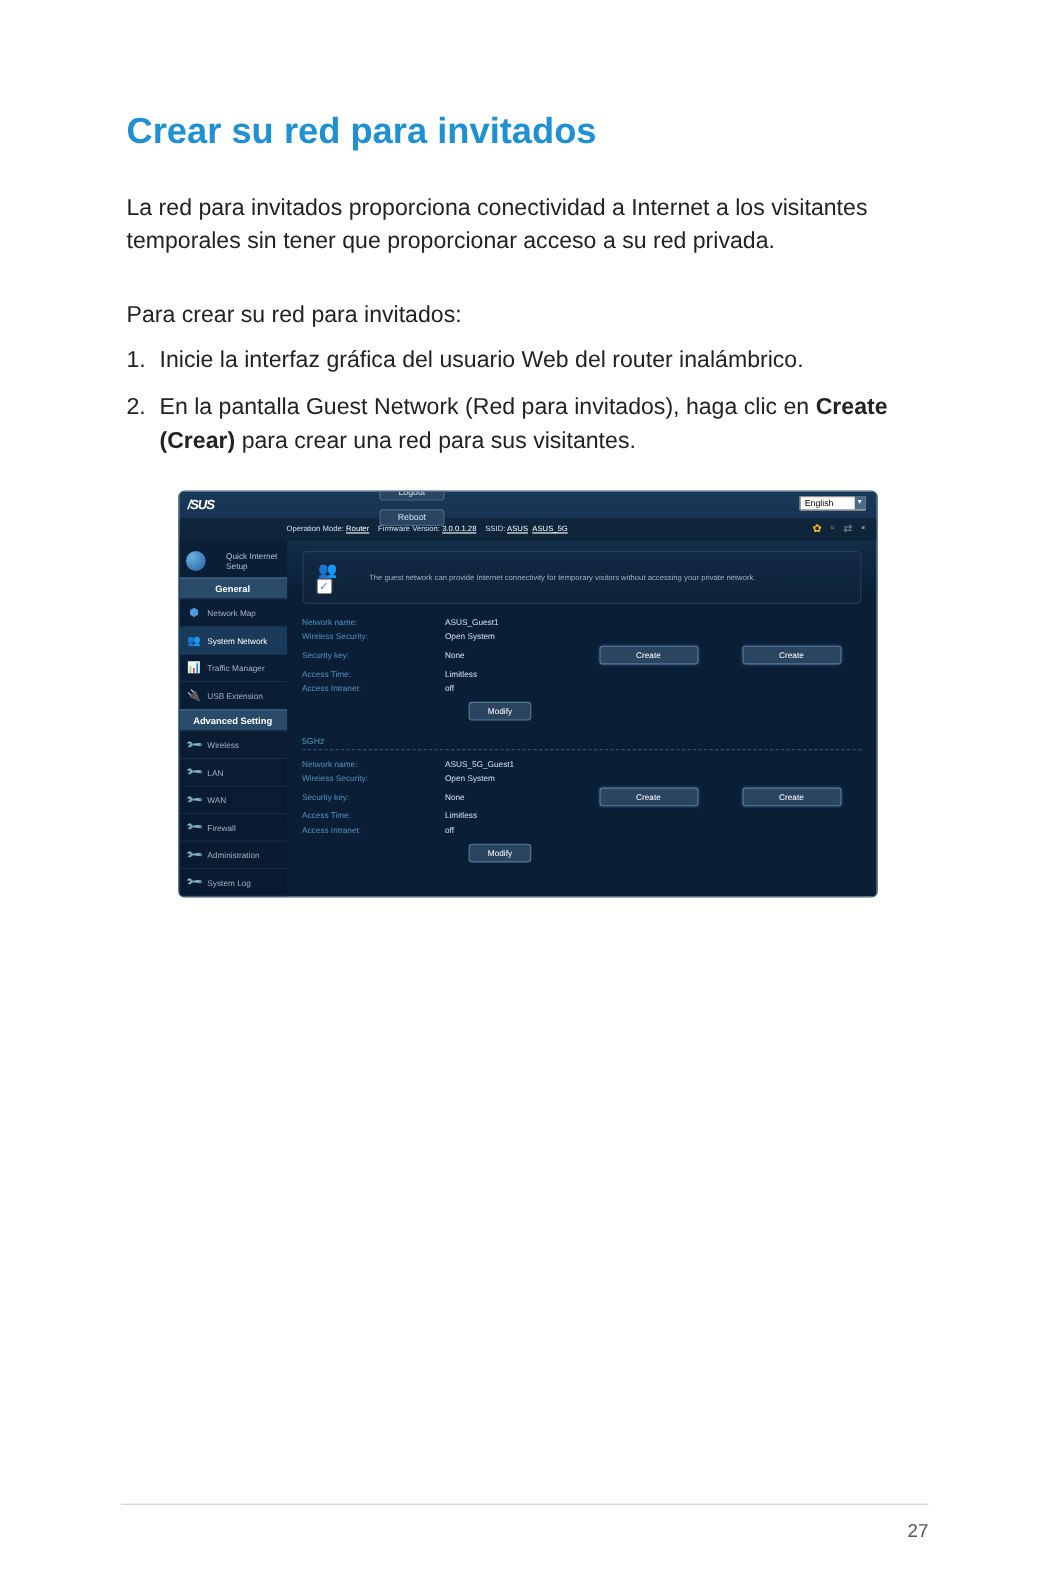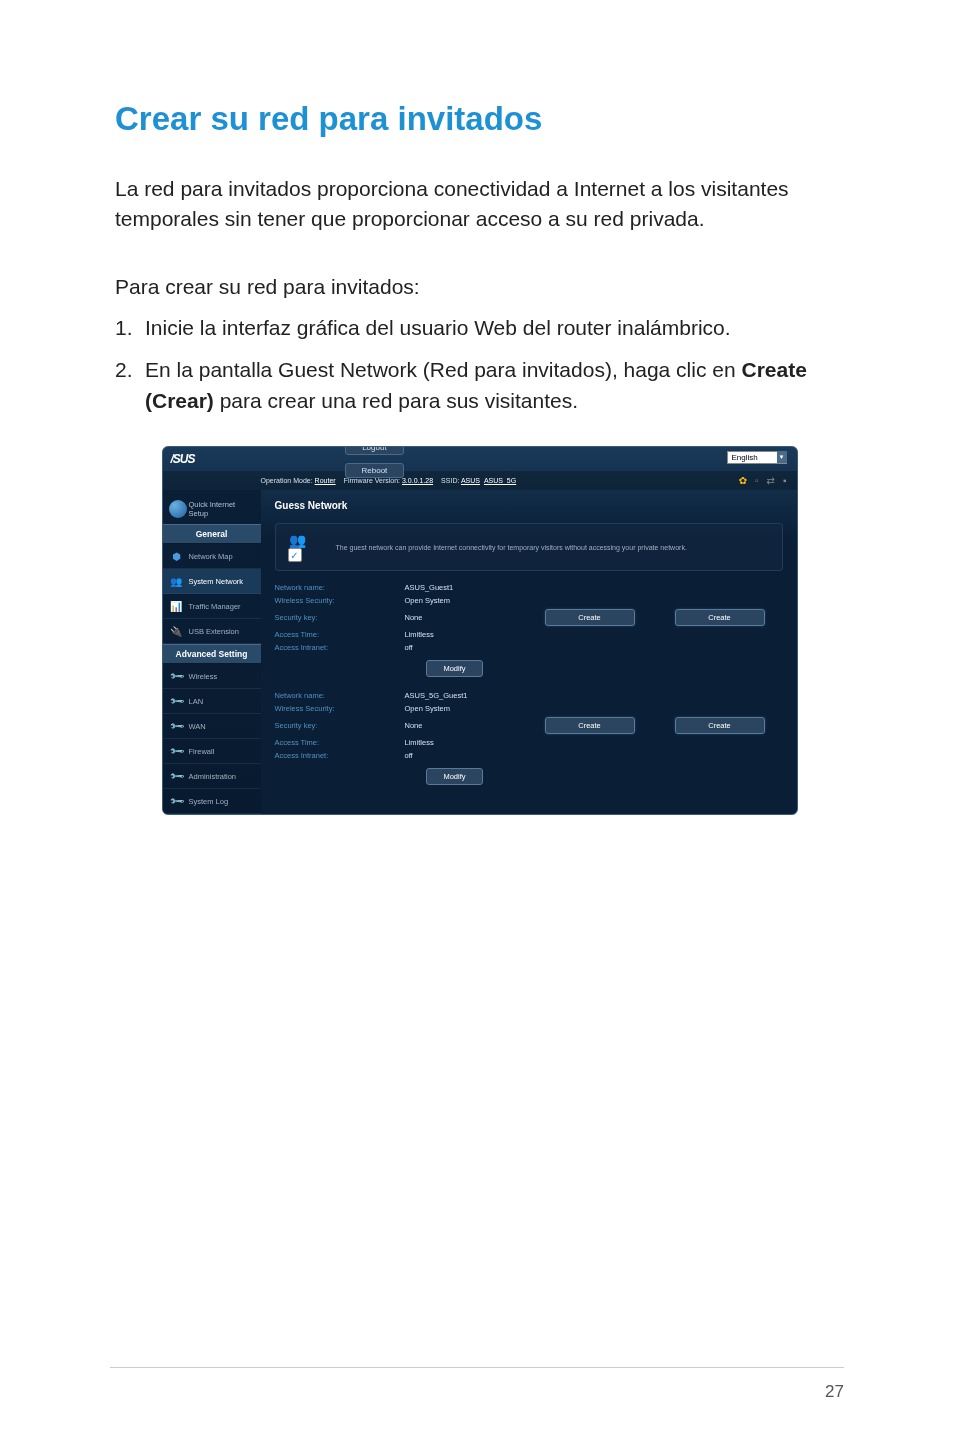--- a/index.html
+++ b/index.html
@@ -145,21 +145,21 @@
       display: flex;
     }
     .sidebar {
       width: 98px;
       padding-top: 4px;
       background: linear-gradient(180deg, #0a1f36 0%, #081a30 100%);
     }
     .qis-item {
       display: flex;
       align-items: center;
-      gap: 2px;
+      gap: 19px;
       padding: 6px 6px;
       color: #b0c0d0;
       font-size: 7.5px;
     }
     .qis-globe {
       width: 18px;
       height: 18px;
       border-radius: 50%;
       background: radial-gradient(circle at 30% 30%, #6ab0e0, #2060a0);
       flex-shrink: 0;
@@ -397,21 +397,20 @@
         <span class="nav-icon tool">🔧</span>
         <span>Administration</span>
       </div>
       <div class="nav-item">
         <span class="nav-icon tool">🔧</span>
         <span>System Log</span>
       </div>
     </div>
 
     <div class="main-content">
-      <div class="content-title">Guess Network</div>
 
       <div class="guest-info">
         <div class="guest-icon-box">
           <span class="people-icon">👥</span>
           <span class="check-box">✓</span>
         </div>
         <div class="guest-desc">The guest network can provide Internet connectivity for temporary visitors without accessing your private network.</div>
       </div>
 
       <div class="band-section">
@@ -439,20 +438,21 @@
           <span class="field-label">Access Intranet:</span>
           <span class="field-value">off</span>
           <span></span>
             <span></span>
 
           <button class="modify-btn">Modify</button>
         </div>
       </div>
 
       <div class="band-section">
+        <div class="band-header">5GHz</div>
         <div class="band-grid">
           <span class="field-label">Network name:</span>
           <span class="field-value">ASUS_5G_Guest1</span>
           <span></span>
             <span></span>
 
           <span class="field-label">Wireless Security:</span>
           <span class="field-value">Open System</span>
           <span></span>
             <span></span>

